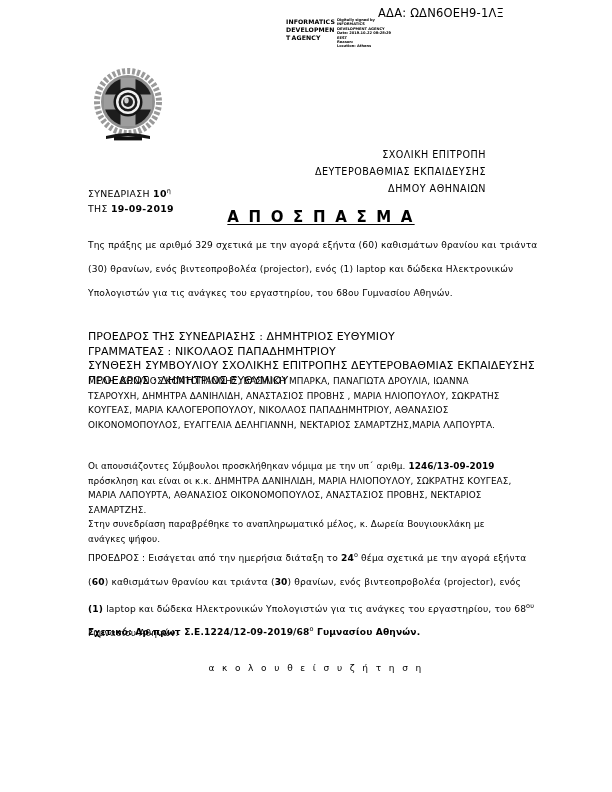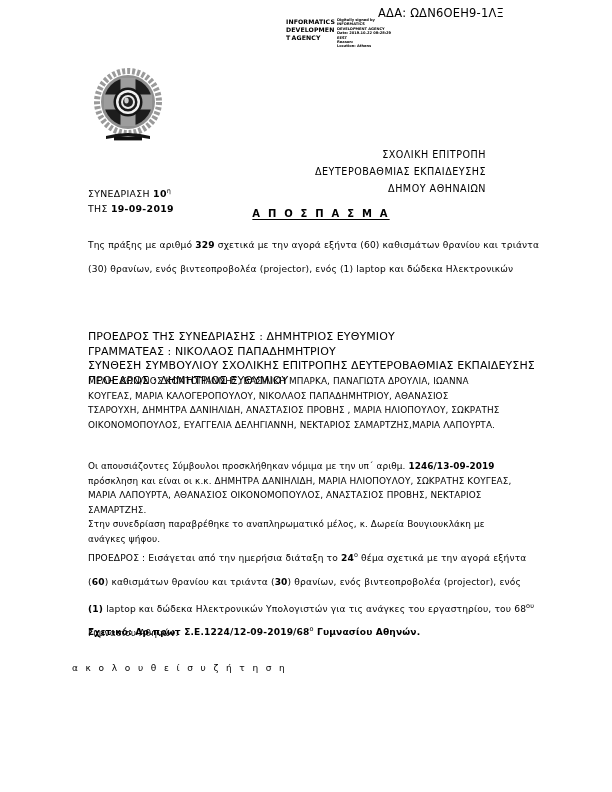--- a/index.html
+++ b/index.html
@@ -91,57 +91,57 @@
   }
   .session-block b { font-weight: bold; }
   .sup { font-size: 6.5px; vertical-align: super; }
 
   .apospasma {
     position: absolute;
     top: 208px;
     left: 156px;
     width: 330px;
     text-align: center;
-    font-size: 10px;
+    font-size: 15px;
     font-weight: bold;
     letter-spacing: 2.2px;
     text-decoration: underline;
     text-underline-offset: 2px;
   }
 
   
   .para {
     position: absolute;
     left: 88px;
     width: 448px;
     font-size: 9.1px;
     letter-spacing: 0.15px;
   }
   .para .ln { white-space: nowrap; }
 
   .para-intro { top: 233px; line-height: 24px; }
-  .para-intro b { font-weight: bold; }
+  .para-intro b { font-weight: normal; }
 
   .para-officers { top: 330px; line-height: 14.6px; font-size: 11px; letter-spacing: 0.1px; }
   .para-members  { top: 374px; line-height: 14.6px; font-size: 8.9px; letter-spacing: 0.1px; }
   .para-attend   { top: 445px; line-height: 14.6px; font-size: 8.9px; letter-spacing: 0.1px; margin-top: 14px; }
   .para-attend b { font-weight: bold; }
 
   .para-president { top: 543px; line-height: 24px; }
   .para-president b { font-weight: bold; }
 
   .para-ref { top: 622px; line-height: 15px; }
   .para-ref b { font-weight: bold; }
 
   .follows {
     position: absolute;
     top: 663px;
-    left: 72px;
+    left: 92px;
     width: 448px;
-    text-align: left;
+    text-align: center;
     font-size: 9px;
     letter-spacing: 2.4px;
   }
 </style>
 </head>
 <body>
 
 <div class="ada-line">ΑΔΑ: ΩΔΝ6ΟΕΗ9-1ΛΞ</div>
 
 <div class="esign">
@@ -202,33 +202,34 @@
   </div>
 </div>
 
 <div class="apospasma">Α Π Ο Σ Π Α Σ Μ Α</div>
 
 <div class="para para-intro">
   <div class="ln">
     <span>Της πράξης με αριθμό </span><b>329</b><span> σχετικά με την αγορά εξήντα (60) καθισμάτων θρανίου και τριάντα</span>
   </div>
   <div class="ln">(30) θρανίων, ενός βιντεοπροβολέα (projector), ενός (1) laptop και δώδεκα Ηλεκτρονικών</div>
+  <div class="ln">Υπολογιστών για τις ανάγκες του εργαστηρίου, του 68ου Γυμνασίου Αθηνών.</div>
 </div>
 
 <div class="para para-officers">
   <div class="ln">ΠΡΟΕΔΡΟΣ ΤΗΣ ΣΥΝΕΔΡΙΑΣΗΣ : ΔΗΜΗΤΡΙΟΣ ΕΥΘΥΜΙΟΥ</div>
   <div class="ln">ΓΡΑΜΜΑΤΕΑΣ : ΝΙΚΟΛΑΟΣ  ΠΑΠΑΔΗΜΗΤΡΙΟΥ</div>
   <div class="ln">ΣΥΝΘΕΣΗ ΣΥΜΒΟΥΛΙΟΥ ΣΧΟΛΙΚΗΣ ΕΠΙΤΡΟΠΗΣ ΔΕΥΤΕΡΟΒΑΘΜΙΑΣ ΕΚΠΑΙΔΕΥΣΗΣ</div>
   <div class="ln">ΠΡΟΕΔΡΟΣ : ΔΗΜΗΤΡΙΟΣ ΕΥΘΥΜΙΟΥ</div>
 </div>
 
 <div class="para para-members">
   <div class="ln">ΜΕΛΗ: ΚΩΝ/ΝΟΣ ΚΟΝΤΟΓΙΑΝΝΗΣ, ΒΑΣΙΛΙΚΗ ΜΠΑΡΚΑ, ΠΑΝΑΓΙΩΤΑ ΔΡΟΥΛΙΑ, ΙΩΑΝΝΑ</div>
+  <div class="ln">ΤΣΑΡΟΥΧΗ, ΔΗΜΗΤΡΑ ΔΑΝΙΗΛΙΔΗ, ΑΝΑΣΤΑΣΙΟΣ ΠΡΟΒΗΣ , ΜΑΡΙΑ ΗΛΙΟΠΟΥΛΟΥ, ΣΩΚΡΑΤΗΣ</div>
   <div class="ln">ΚΟΥΓΕΑΣ, ΜΑΡΙΑ ΚΑΛΟΓΕΡΟΠΟΥΛΟΥ, ΝΙΚΟΛΑΟΣ ΠΑΠΑΔΗΜΗΤΡΙΟΥ, ΑΘΑΝΑΣΙΟΣ</div>
-  <div class="ln">ΤΣΑΡΟΥΧΗ, ΔΗΜΗΤΡΑ ΔΑΝΙΗΛΙΔΗ, ΑΝΑΣΤΑΣΙΟΣ ΠΡΟΒΗΣ , ΜΑΡΙΑ ΗΛΙΟΠΟΥΛΟΥ, ΣΩΚΡΑΤΗΣ</div>
   <div class="ln">ΟΙΚΟΝΟΜΟΠΟΥΛΟΣ, ΕΥΑΓΓΕΛΙΑ ΔΕΛΗΓΙΑΝΝΗ, ΝΕΚΤΑΡΙΟΣ ΣΑΜΑΡΤΖΗΣ,ΜΑΡΙΑ ΛΑΠΟΥΡΤΑ.</div>
 </div>
 
 <div class="para para-attend">
   <div class="ln">
     <span>Οι απουσιάζοντες Σύμβουλοι προσκλήθηκαν νόμιμα με την υπ΄ αριθμ. </span><b>1246/13-09-2019</b>
   </div>
   <div class="ln">πρόσκληση και είναι οι κ.κ. ΔΗΜΗΤΡΑ ΔΑΝΙΗΛΙΔΗ, ΜΑΡΙΑ ΗΛΙΟΠΟΥΛΟΥ, ΣΩΚΡΑΤΗΣ ΚΟΥΓΕΑΣ,</div>
   <div class="ln">ΜΑΡΙΑ ΛΑΠΟΥΡΤΑ, ΑΘΑΝΑΣΙΟΣ ΟΙΚΟΝΟΜΟΠΟΥΛΟΣ, ΑΝΑΣΤΑΣΙΟΣ ΠΡΟΒΗΣ, ΝΕΚΤΑΡΙΟΣ</div>
   <div class="ln">ΣΑΜΑΡΤΖΗΣ.</div>

